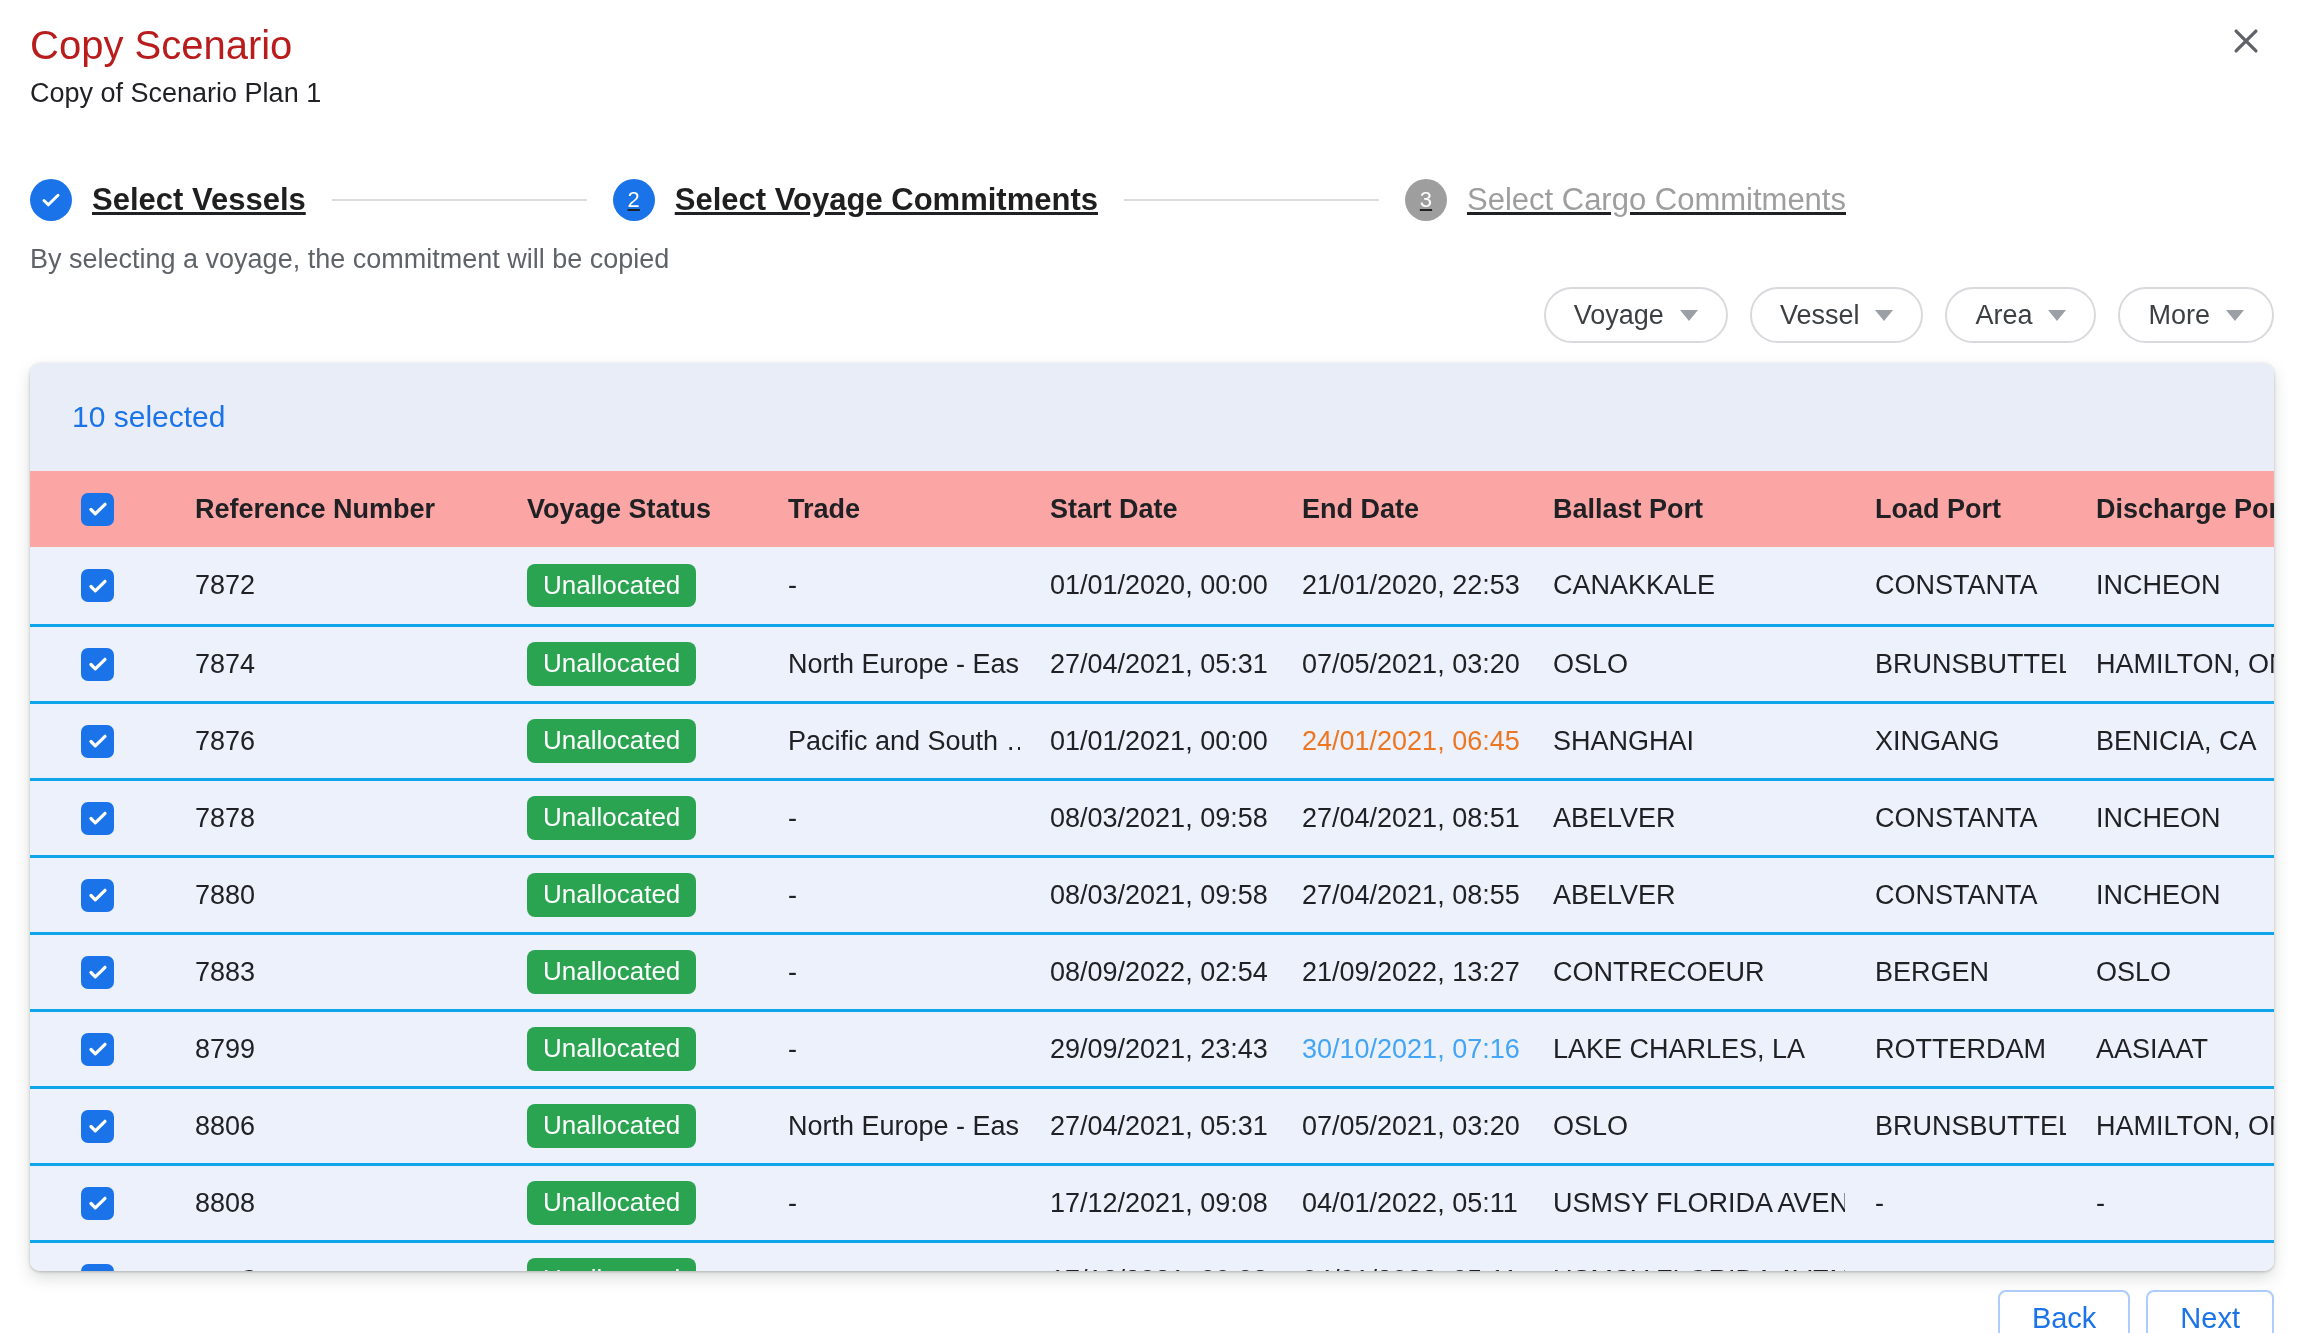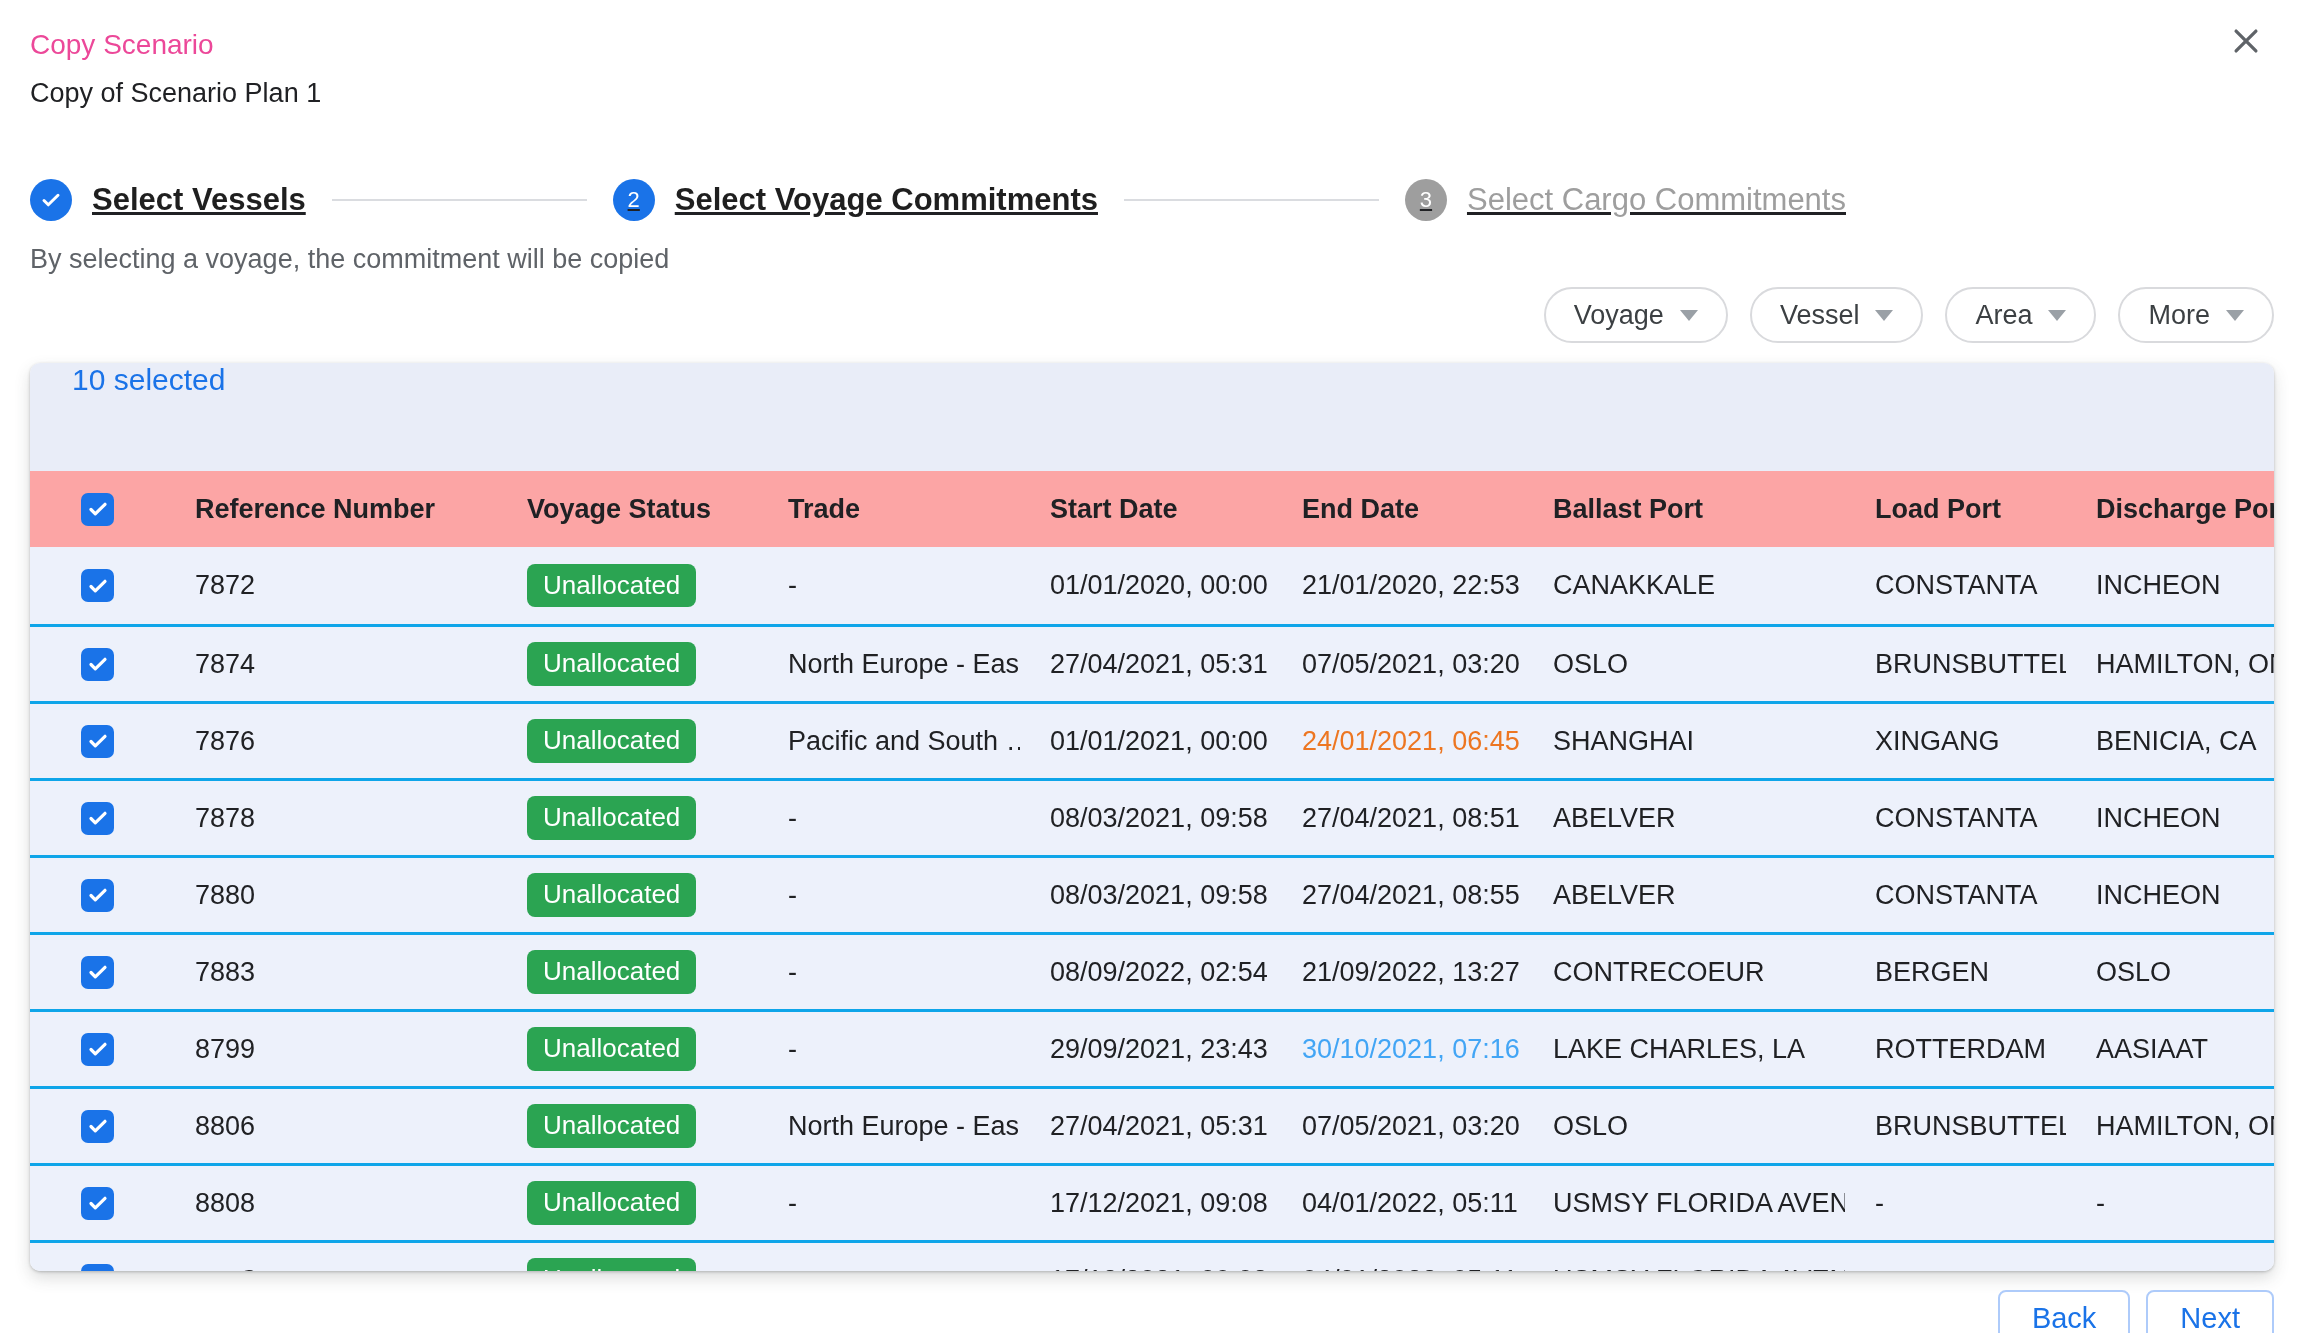--- a/index.html
+++ b/index.html
@@ -20,21 +20,21 @@
   html,body{width:2304px;height:1333px;}
   body{
     background:#ffffff;
     font-family:"Liberation Sans","DejaVu Sans",sans-serif;
     color:var(--text-dark);
     overflow:hidden;
     position:relative;
   }
   
   .dlg-header{padding:20px 30px 0 30px;position:relative;}
-  .dlg-title{font-size:28px;font-weight:400;color:#ec4899;line-height:50px;}
+  .dlg-title{font-size:40px;font-weight:400;color:#b91c1c;line-height:50px;}
   .dlg-subtitle{font-size:27px;font-weight:400;color:var(--text-dark);margin-top:6px;line-height:34px;}
   .close-btn{
     position:absolute;top:20px;right:36px;width:44px;height:44px;
     display:flex;align-items:center;justify-content:center;cursor:pointer;border:none;background:transparent;
   }
   
   .stepper{display:flex;align-items:center;padding:0 30px;margin-top:68px;height:44px;text-decoration:underline;}
   .step{display:flex;align-items:center;gap:20px;}
   .step-circle{
     width:42px;height:42px;border-radius:50%;display:flex;align-items:center;justify-content:center;
@@ -51,21 +51,21 @@
     display:flex;align-items:center;gap:16px;height:56px;padding:0 28px;
     border:2px solid var(--pill-border);border-radius:28px;background:#fff;
     font-size:27px;color:#3c4043;cursor:pointer;
   }
   .caret{width:0;height:0;border-left:9px solid transparent;border-right:9px solid transparent;border-top:11px solid #9aa0a6;}
   
   .table-card{
     margin:20px 30px 0 30px;height:908px;border-radius:10px;overflow:hidden;background:#fff;
     box-shadow:0 1px 3px rgba(60,64,67,.30),0 7px 16px rgba(60,64,67,.18);
   }
-  .selected-bar{height:108px;background:var(--bar-bg);display:flex;padding-left:42px;}
+  .selected-bar{height:108px;background:var(--bar-bg);display:flex;align-items:center;padding-left:42px;}
   .selected-count{font-size:30px;color:var(--accent);}
   .grid-row{
     display:grid;
     grid-template-columns:135px 332px 261px 262px 252px 251px 322px 221px 1fr;
     align-items:center;
   }
   .grid-row > *{padding-left:30px;}
   .grid-row > .c-check{padding-left:0;display:flex;align-items:center;justify-content:center;}
   .thead{height:76px;background:#fca5a5;}
   .th{font-size:27px;font-weight:700;color:var(--text-dark);white-space:nowrap;}

